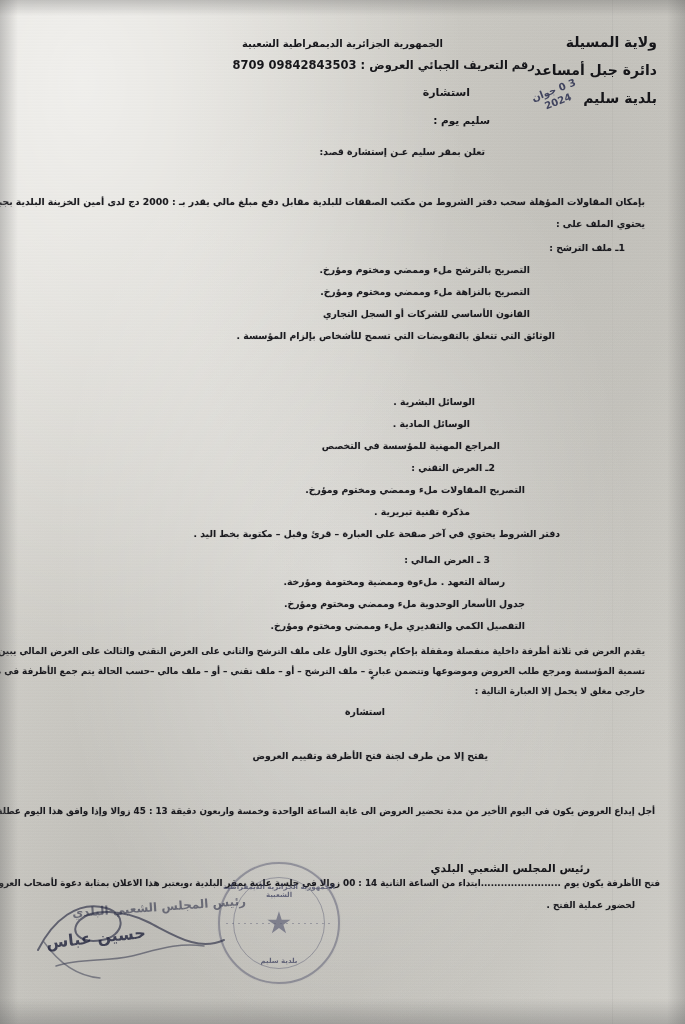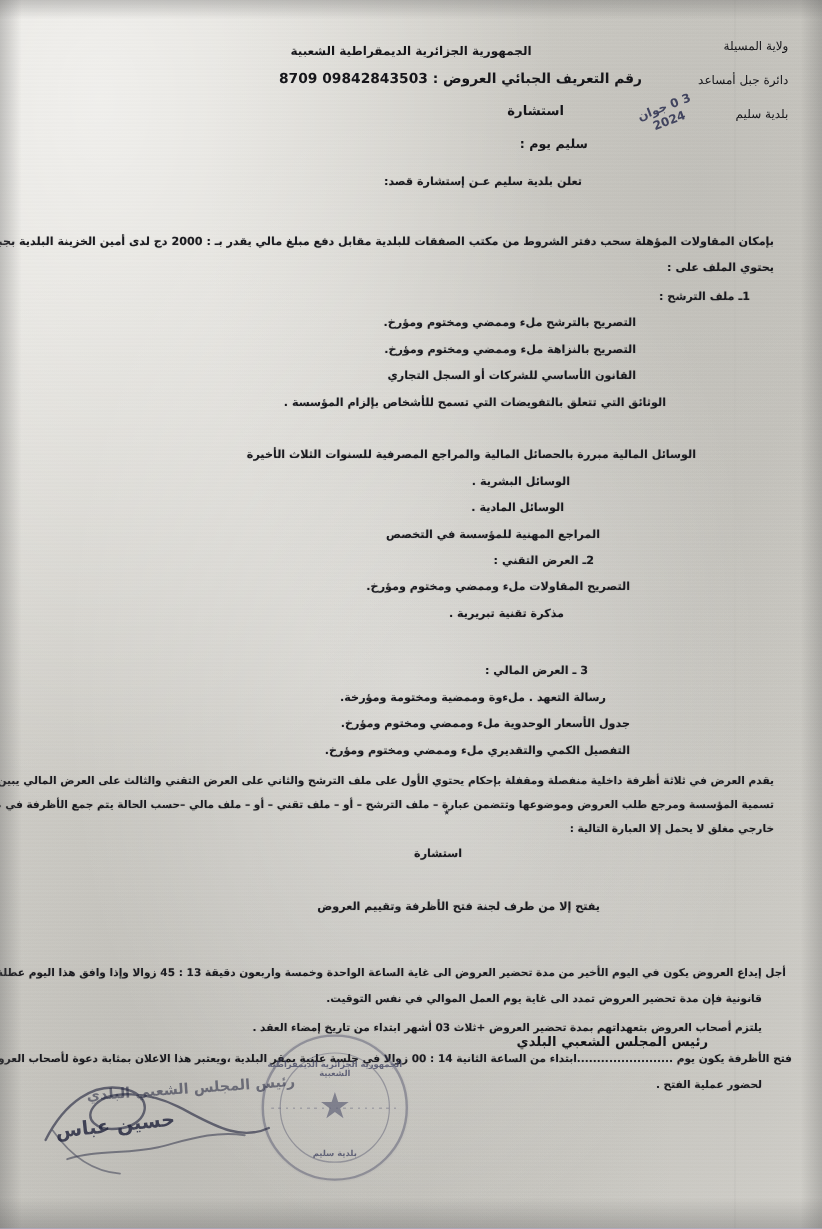--- a/index.html
+++ b/index.html
@@ -5,21 +5,21 @@
   html, body {
     margin: 0;
     padding: 0;
     background: #9a9a97;
   }
   .page {
     position: relative;
     width: 685px;
     height: 1024px;
     margin: 0 auto;
-    background: #c4b5fd;
+    background: #14b8a6;
     overflow: hidden;
     font-family: "DejaVu Sans", sans-serif;
     color: #16161a;
   }
   
   .page::before {
     content: "";
     position: absolute;
     inset: 0;
     background:
@@ -60,22 +60,22 @@
     left: 0;
     right: 0;
     text-align: center;
     font-size: 10px;
     font-weight: 700;
   }
   .corner-right {
     position: absolute;
     right: 28px;
     text-align: right;
-    font-size: 10px;
-    font-weight: 400;
+    font-size: 14px;
+    font-weight: 700;
   }
   .taxline {
     position: absolute;
     top: 58px;
     right: 150px;
     font-size: 11.5px;
     font-weight: 700;
     letter-spacing: 0.4px;
   }
   .consult {
@@ -248,56 +248,54 @@
     <div class="taxline">
       <span>رقم التعريف الجبائي العروض :</span>
       <span>09842843503 8709</span>
     </div>
 
     <div class="consult">استشارة</div>
     <div class="dayline">سليم يوم :</div>
 
     <div class="stamp-date">3 0 جوان 2024</div>
 
-    <div class="ln body-ln" style="top:146px; right:200px;">تعلن بلدية سليم عـن إستشارة قصد:</div>
+    <div class="ln body-ln" style="top:146px; right:200px;">تعلن بمقر سليم عـن إستشارة قصد:</div>
     <div class="ln body-ln" style="top:196px; right:40px;">بإمكان المقاولات المؤهلة سحب دفتر الشروط من مكتب الصفقات للبلدية مقابل دفع مبلغ مالي يقدر بـ : 2000 دج لدى أمين الخزينة البلدية بجبل أمساعد،</div>
     <div class="ln body-ln" style="top:218px; right:40px;">يحتوي الملف على :</div>
 
     <div class="ln body-ln" style="top:242px; right:60px;">1ـ ملف الترشح :</div>
 
     <div class="ln body-ln" style="top:264px; right:155px;">التصريح بالترشح ملء وممضي ومختوم ومؤرخ.</div>
     <div class="ln body-ln" style="top:286px; right:155px;">التصريح بالنزاهة ملء وممضي ومختوم ومؤرخ.</div>
     <div class="ln body-ln" style="top:308px; right:155px;">القانون الأساسي للشركات أو السجل التجاري</div>
     <div class="ln body-ln" style="top:330px; right:130px;">الوثائق التي تتعلق بالتفويضات التي تسمح للأشخاص بإلزام المؤسسة .</div>
-    <div class="ln body-ln" style="top:374px; right:105px;">الوسائل المالية مبررة بالحصائل المالية والمراجع المصرفية للسنوات الثلاث الأخيرة</div>
     <div class="ln body-ln" style="top:396px; right:210px;">الوسائل البشرية .</div>
     <div class="ln body-ln" style="top:418px; right:215px;">الوسائل المادية .</div>
     <div class="ln body-ln" style="top:440px; right:185px;">المراجع المهنية للمؤسسة في التخصص</div>
 
     <div class="ln body-ln" style="top:462px; right:190px;">2ـ العرض التقني :</div>
     <div class="ln body-ln" style="top:484px; right:160px;">التصريح المقاولات  ملء وممضي ومختوم ومؤرخ.</div>
     <div class="ln body-ln" style="top:506px; right:215px;">مذكرة تقنية تبريرية .</div>
+    <div class="ln body-ln" style="top:528px; right:125px;">دفتر الشروط يحتوي في آخر صفحة على العبارة – قرئ وقبل – مكتوبة بخط اليد .</div>
 
     <div class="ln body-ln" style="top:554px; right:195px;">3 ـ العرض المالي :</div>
     <div class="ln body-ln" style="top:576px; right:180px;">رسالة التعهد . ملءوة وممضية ومختومة ومؤرخة.</div>
     <div class="ln body-ln" style="top:598px; right:160px;">جدول الأسعار الوحدوية  ملء وممضي ومختوم ومؤرخ.</div>
     <div class="ln body-ln" style="top:620px; right:160px;">التفصيل الكمي والتقديري ملء وممضي ومختوم ومؤرخ.</div>
 
     <div class="ln small-ln" style="top:646px; right:40px;">يقدم العرض في ثلاثة أظرفة داخلية منفصلة ومقفلة بإحكام يحتوي الأول على ملف الترشح والثاني على العرض التقني والثالث على العرض المالي يبين كل منها</div>
     <div class="ln small-ln" style="top:666px; right:40px;">تسمية المؤسسة ومرجع طلب العروض وموضوعها وتتضمن عبارة – ملف الترشح – أو – ملف تقني – أو – ملف مالي –حسب الحالة يتم جمع الأظرفة في ظرف</div>
     <div class="ln small-ln" style="top:686px; right:40px;">خارجي مغلق لا يحمل إلا العبارة التالية :</div>
 
     <div class="asterisk" style="top:672px; right:310px;">٭</div>
 
     <div class="ln body-ln" style="top:706px; right:300px;">استشارة</div>
-    <div class="ln body-ln" style="top:750px; right:185px;">يفتح إلا من طرف لجنة فتح الأظرفة وتقييم العروض</div>
+    <div class="ln body-ln" style="top:750px; right:197px;">يفتح إلا من طرف لجنة فتح الأظرفة وتقييم العروض</div>
 
     <div class="ln small-ln" style="top:806px; right:30px;">أجل إيداع العروض يكون في اليوم الأخير من مدة تحضير العروض الى غاية الساعة الواحدة وخمسة واربعون دقيقة 13 : 45 زوالا وإذا وافق هذا اليوم عطلة او يوم راحة</div>
-    <div class="ln small-ln" style="top:828px; right:50px;">قانونية فإن مدة تحضير العروض تمدد الى غاية يوم العمل الموالي في نفس التوقيت.</div>
-    <div class="ln small-ln" style="top:852px; right:50px;">يلتزم أصحاب العروض بتعهداتهم بمدة تحضير العروض +ثلاث 03 أشهر ابتداء من تاريخ إمضاء العقد .</div>
     <div class="ln small-ln" style="top:878px; right:25px;">فتح الأظرفة يكون يوم ........................ابتداء من الساعة الثانية 14 : 00 زوالا في جلسة علنية بمقر البلدية ،ويعتبر هذا الاعلان بمثابة دعوة لأصحاب العروض</div>
     <div class="ln small-ln" style="top:900px; right:50px;">لحضور عملية الفتح .</div>
 
     <div class="signature-label" style="top:862px;">رئيس المجلس الشعبي البلدي</div>
 
     <div class="stamp">
       <div class="inner"></div>
       <div class="arc-top">الجمهورية الجزائرية الديمقراطية الشعبية</div>
       <div class="star">★</div>
       <div class="dots"></div>

